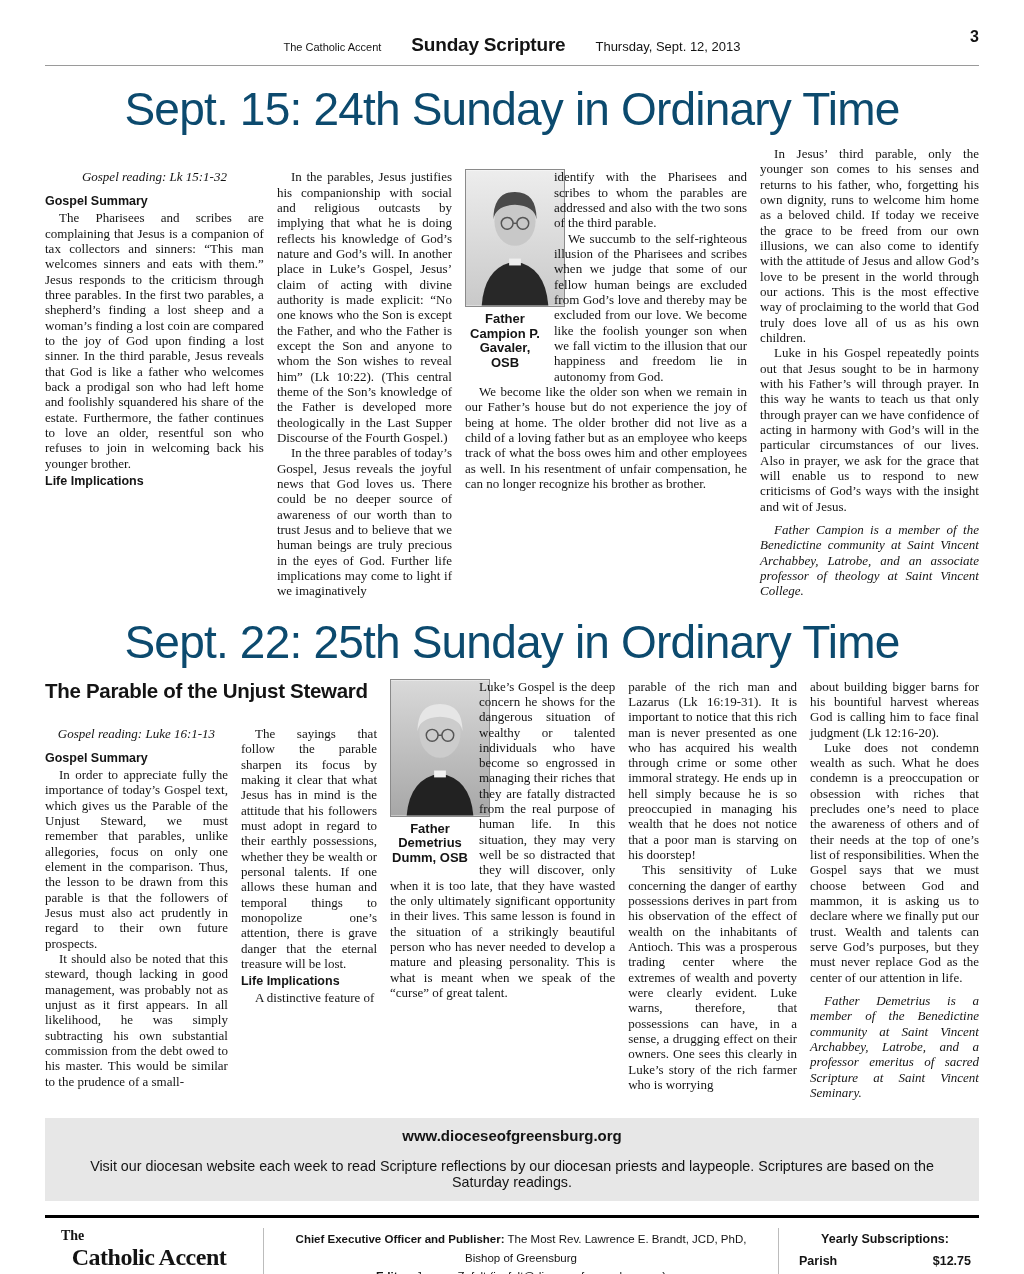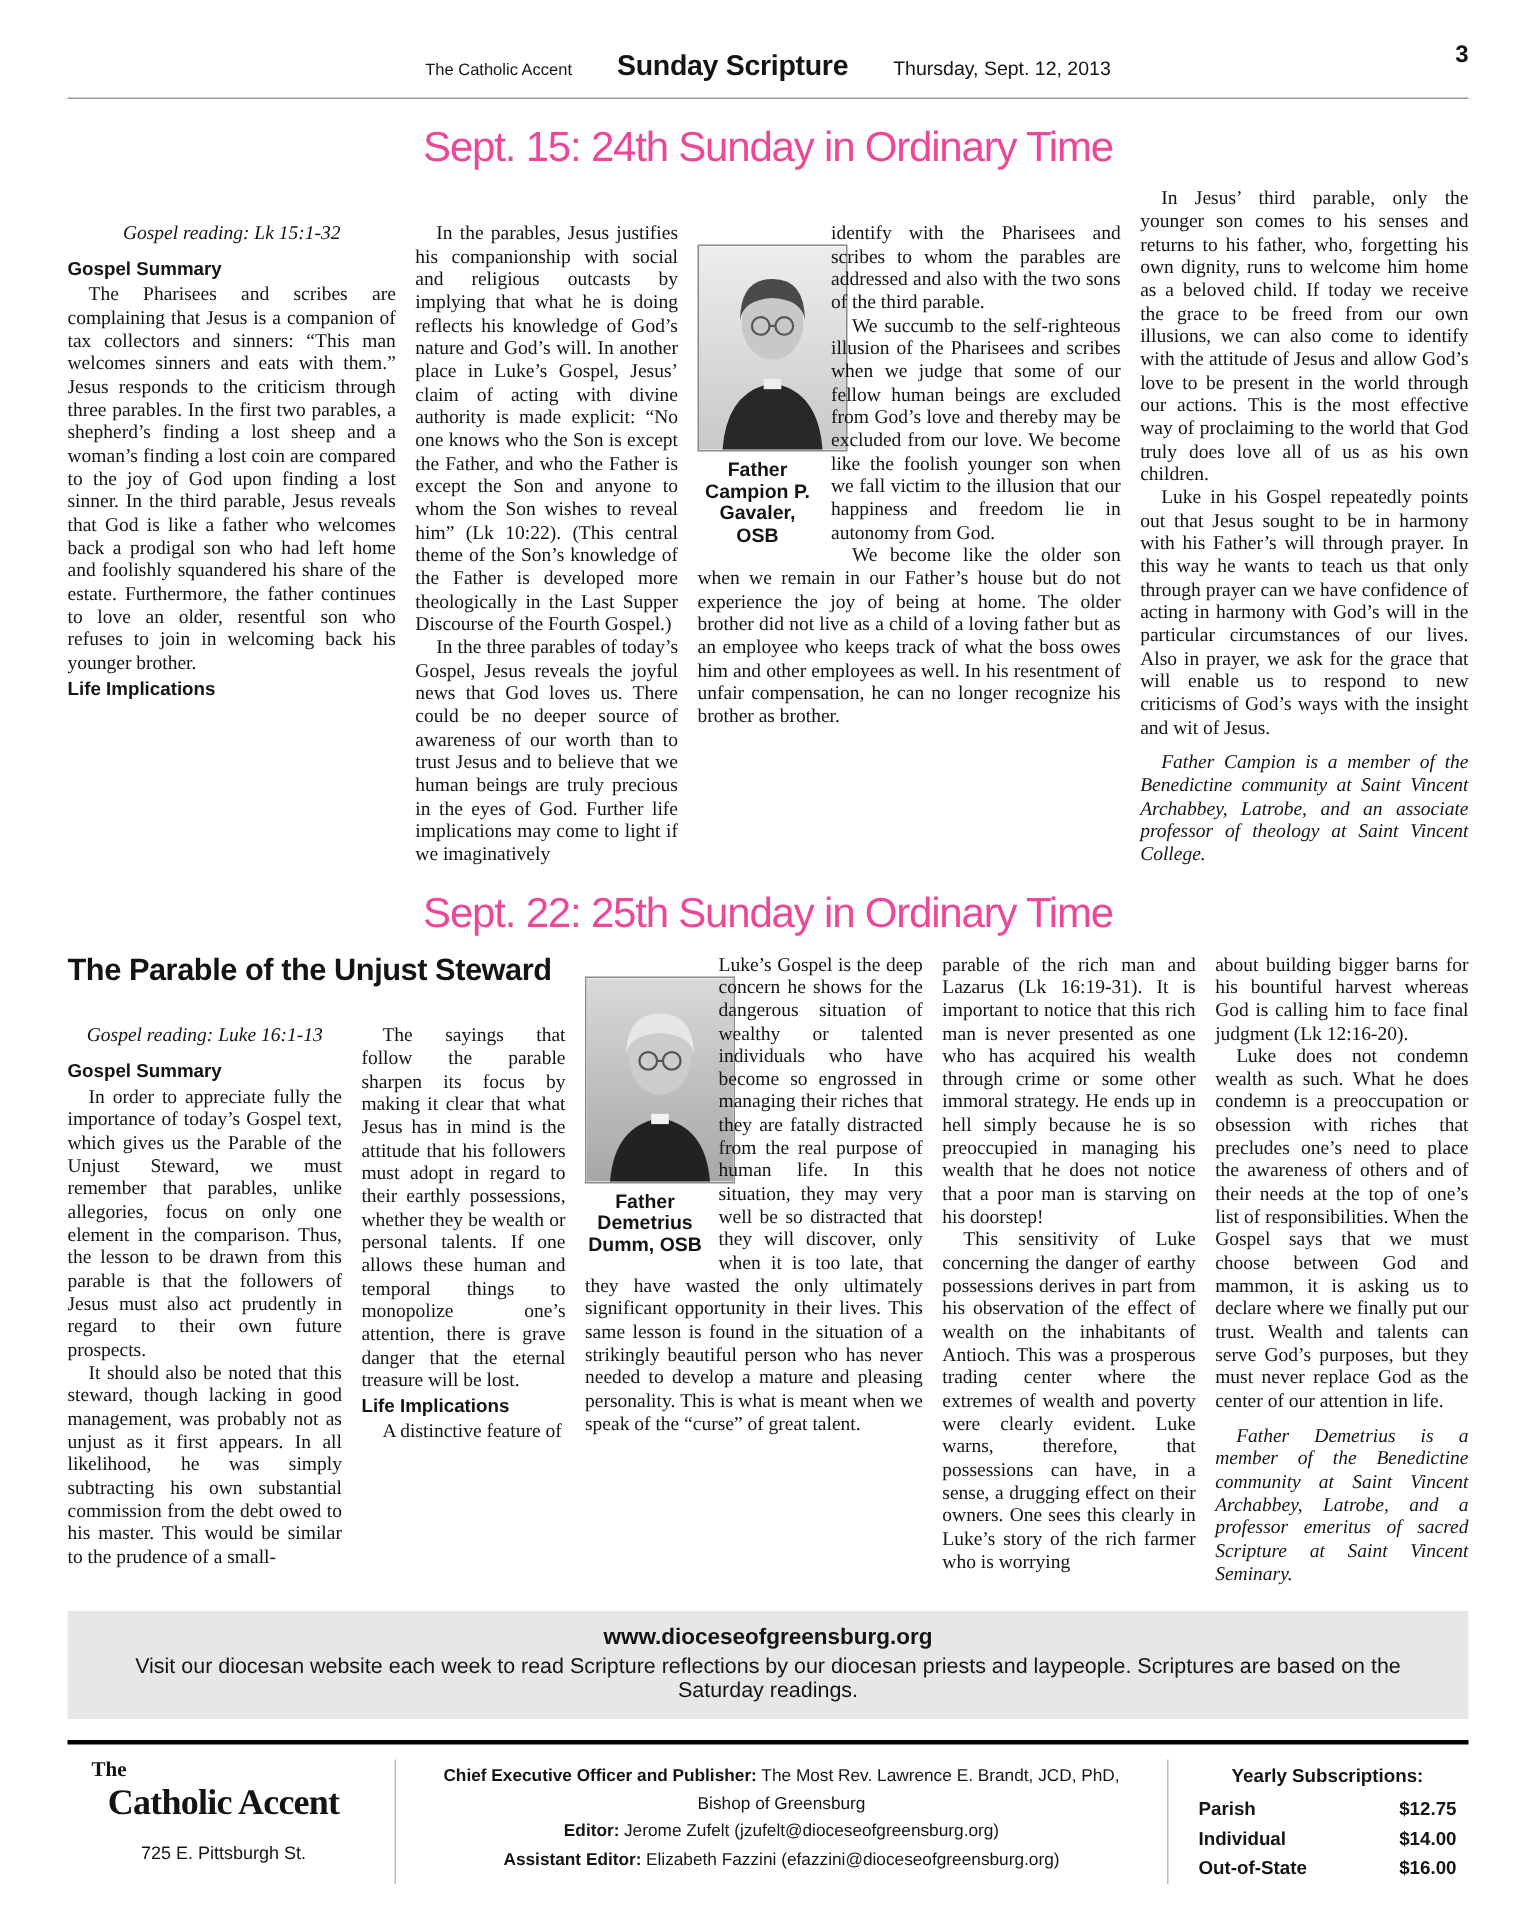--- a/index.html
+++ b/index.html
@@ -20,22 +20,22 @@
   }
   .topbar .masthead { font-size:11px; }
   .topbar .section  { font-size:19px; font-weight:bold; letter-spacing:-0.2px; }
   .topbar .date     { font-size:13px; }
   .topbar .pageno   { position:absolute; right:0; top:-6px; font-weight:bold; font-size:16px; }
 
   
   .art-title {
     text-align:center;
     font-family:"Liberation Sans", sans-serif;
-    font-weight:400; font-size:28px; letter-spacing:-0.8px;
-    color:#ec4899;
+    font-weight:400; font-size:46px; letter-spacing:-0.8px;
+    color:#0c4a6e;
     margin:16px 0 10px;
   }
   .headline {
     font-family:"Liberation Sans", sans-serif;
     font-weight:bold; font-size:20.5px; letter-spacing:-0.3px;
     white-space:nowrap;
     margin-bottom:12px;
   }
 
   
@@ -66,37 +66,37 @@
     font-style:italic; font-size:13px; text-align:center;
     margin-bottom:9px;
   }
   .subhead {
     font-family:"Liberation Sans", sans-serif;
     font-weight:bold; font-size:12.5px;
     margin:3px 0 2px;
   }
 
   
-  .photo-float { float:left; width:80px; margin:16px 9px 5px 0; }
+  .photo-float { float:left; width:80px; margin:0 9px 5px 0; }
   .photo { display:block; width:100px; height:138px; border:1px solid #8a8a8a; }
   .caption {
     font-family:"Liberation Sans", sans-serif;
     font-weight:bold; font-size:13px; line-height:1.12;
     text-align:center; margin-top:5px;
   }
 
   
   .banner {
     background:#e7e7e7;
     margin:18px 0 14px;
     padding:9px 24px 11px;
     text-align:center;
     font-family:"Liberation Sans", sans-serif;
   }
-  .banner-url  { font-weight:bold; font-size:15px; margin-bottom:3px; }
+  .banner-url  { font-weight:bold; font-size:15px; margin-bottom:14px; }
   .banner-text { font-size:14.3px; }
 
   
   .footer {
     border-top:3px solid #000;
     padding-top:10px;
     display:flex; align-items:stretch;
   }
   .f-left { width:218px; text-align:center; padding:0 10px 0 0; }
   .logo-the  { font-family:"Liberation Serif", serif; font-weight:bold; font-size:14px; text-align:left; margin-left:16px; }

